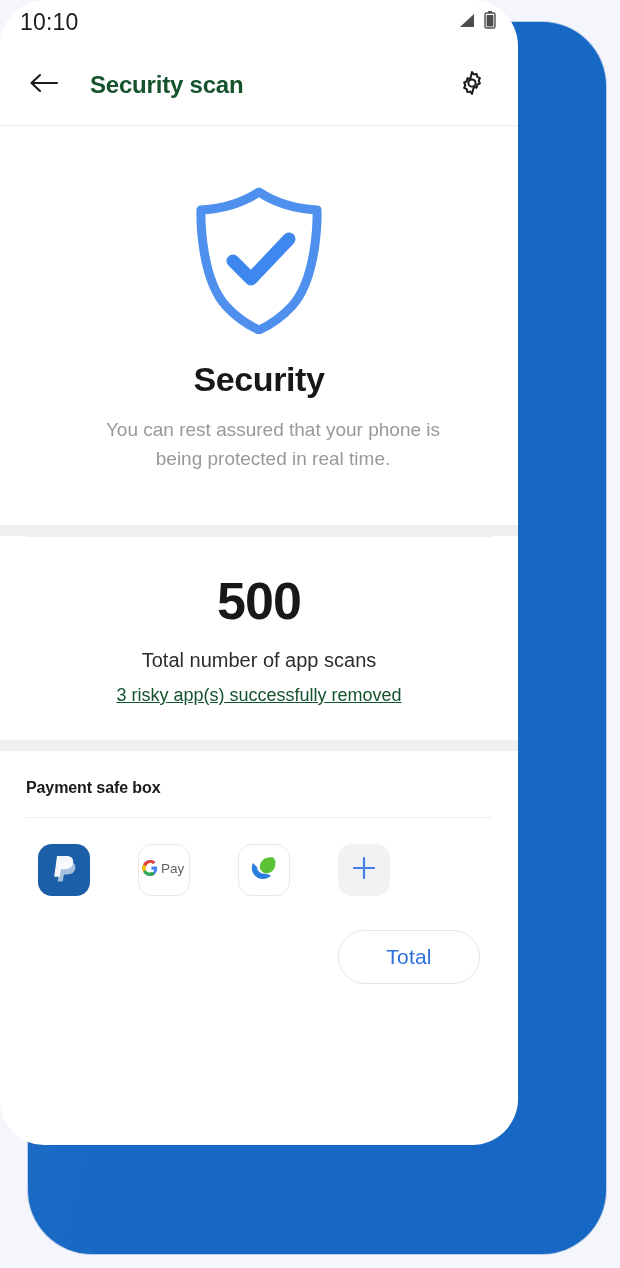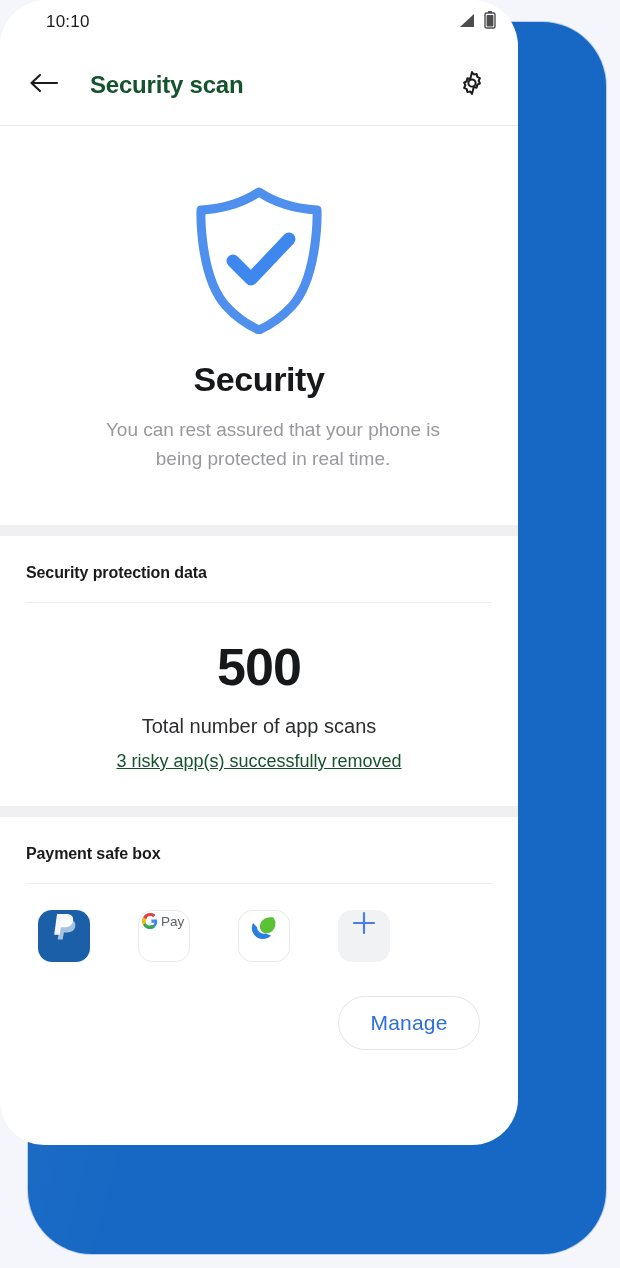--- a/index.html
+++ b/index.html
@@ -55,24 +55,23 @@
   
   .statusbar {
     position: relative;
     height: 44px;
     display: flex;
     align-items: center;
     justify-content: space-between;
     padding: 0 22px 0 20px;
   }
   .status-time {
-    font-size: 17px;
+    font-size: 23px;
     color: #1b1b1b;
     letter-spacing: 0.2px;
-    margin-left: 26px;
   }
   .status-icons {
     display: flex;
     align-items: center;
     gap: 9px;
   }
 
   
   .appbar {
     height: 82px;
@@ -175,20 +174,21 @@
     display: flex;
     align-items: center;
     gap: 48px;
     padding: 26px 0 0 38px;
   }
   .app-tile {
     width: 52px;
     height: 52px;
     border-radius: 14px;
     display: flex;
+    align-items: center;
     justify-content: center;
     cursor: pointer;
     flex: 0 0 auto;
   }
   .tile-paypal { background: #1a5fa8; }
   .tile-white {
     background: #ffffff;
     border: 1px solid #e9e9ec;
   }
   .tile-add {
@@ -270,21 +270,20 @@
           <path d="M47 77 L65 95 L103 55" fill="none" stroke="#3d87ee" stroke-width="13" stroke-linecap="round" stroke-linejoin="round"></path>
         </svg>
       </div>
       <div class="hero-title">Security</div>
       <div class="hero-sub">You can rest assured that your phone is being protected in real time.</div>
     </div>
 
     <div class="band"></div>
 
     <div class="section">
-      <div class="section-head">Security protection data</div>
       <div class="hr"></div>
       <div class="stats">
         <div class="stat-number">500</div>
         <div class="stat-label">Total number of app scans</div>
         <div class="stat-note">3 risky app(s) successfully removed</div>
       </div>
     </div>
 
     <div class="band"></div>
 
@@ -327,18 +326,18 @@
         <div class="app-tile tile-add">
           <span>
             <svg width="26" height="26" viewBox="0 0 26 26">
               <path d="M13 3 V23 M3 13 H23" stroke="#4a7fe8" stroke-width="2.2" stroke-linecap="round"></path>
             </svg>
           </span>
         </div>
       </div>
 
       <div class="actions">
-        <div class="manage-btn">Manage</div>
+        <div class="manage-btn">Total</div>
       </div>
     </div>
 
   </div>
 </div>
 
 </body></html>

